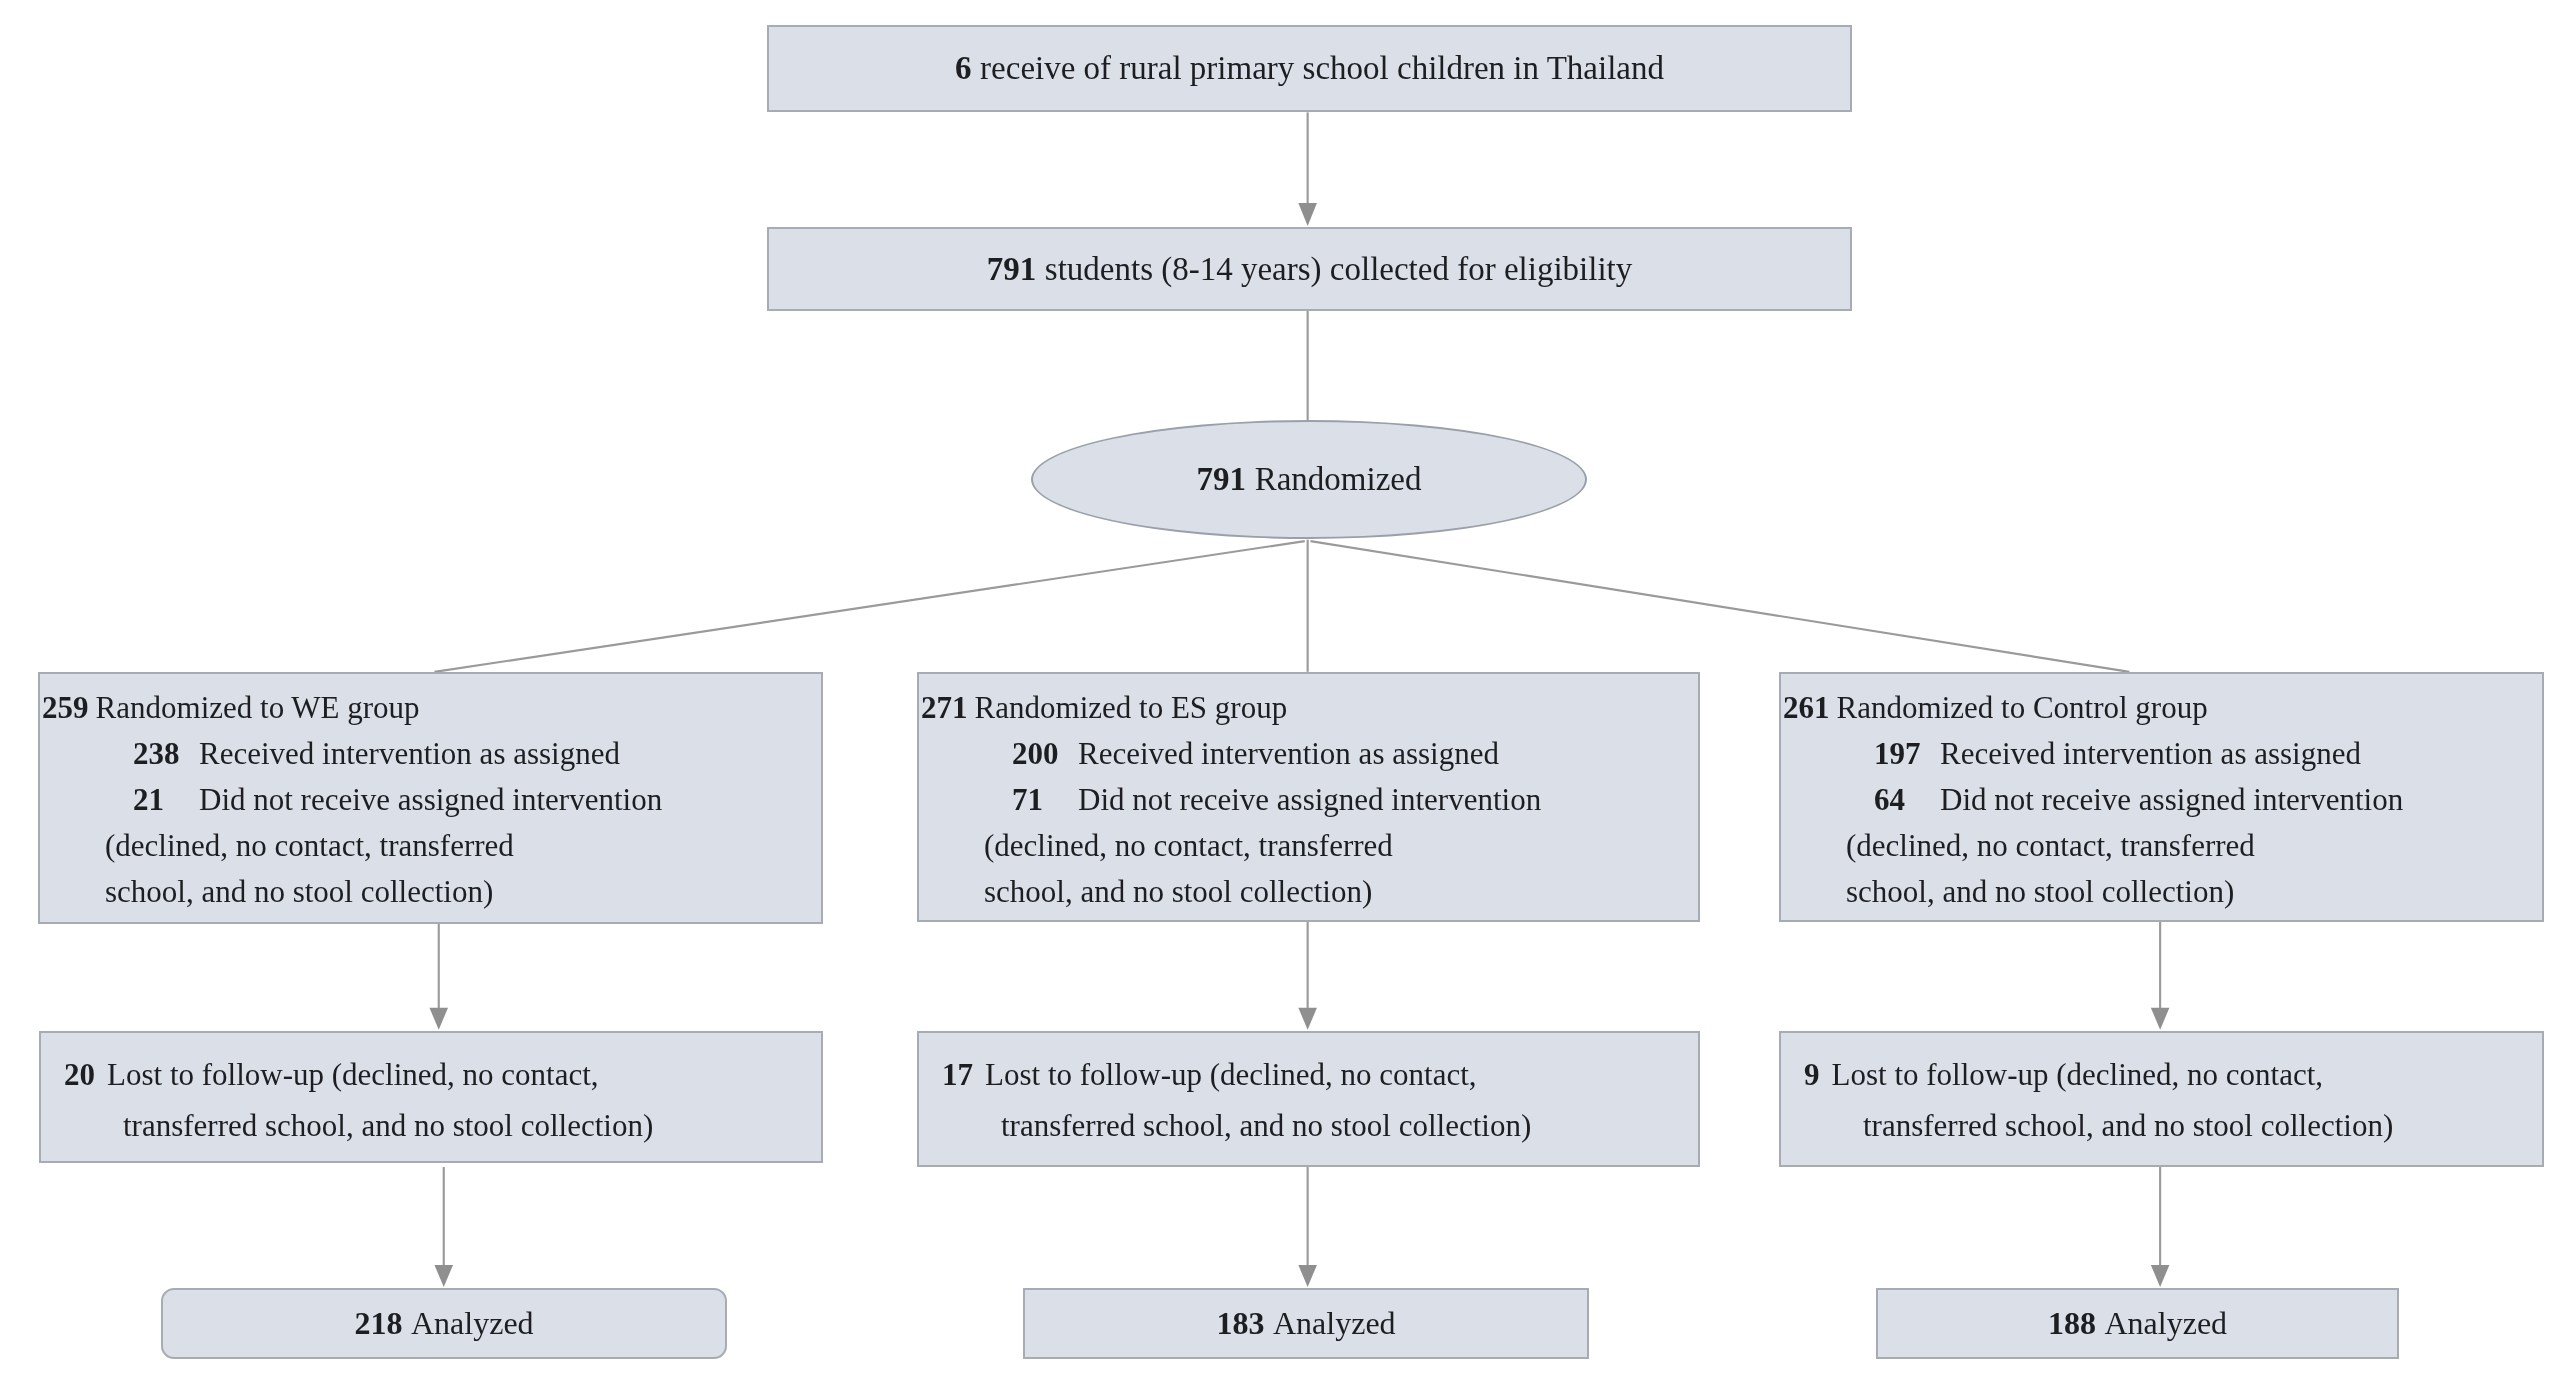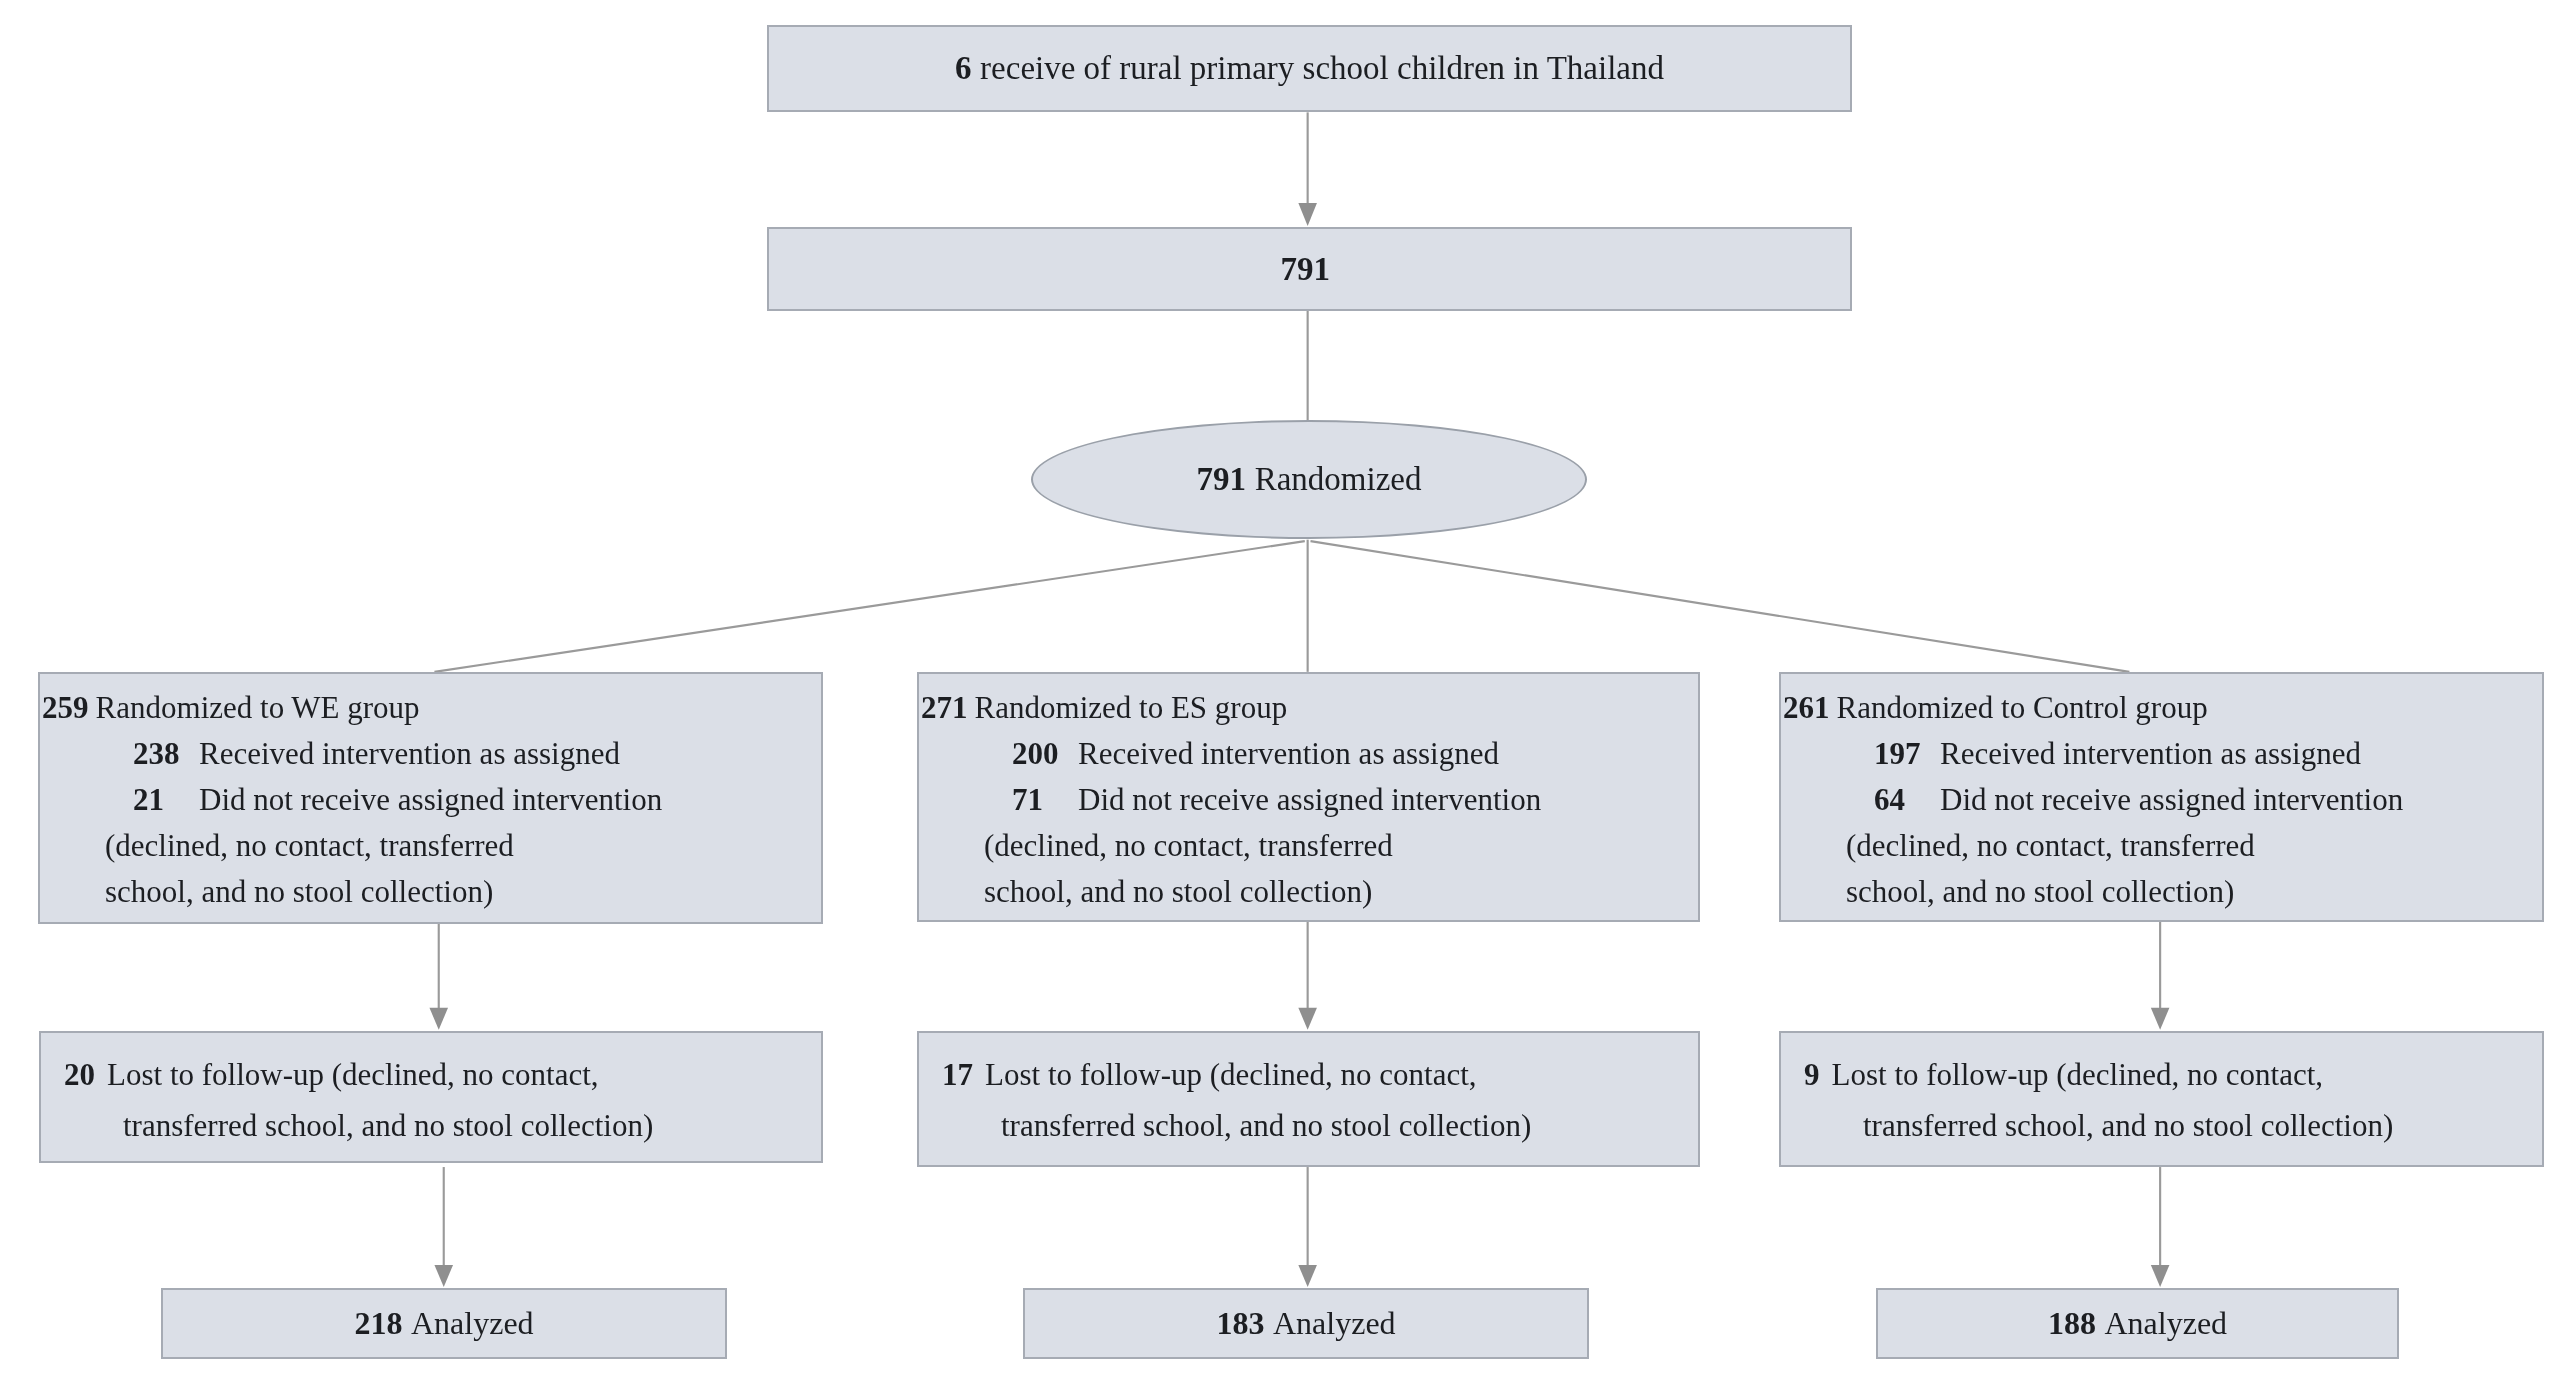--- a/index.html
+++ b/index.html
@@ -58,20 +58,21 @@
     </g>
   </svg>
 
   <div class="box center-box" style="left:767px; top:25px; width:1085px; height:87px;">
     <span class="num">6</span>
     <span>receive of rural primary school children in Thailand</span>
   </div>
 
   <div class="box center-box" style="left:767px; top:227px; width:1085px; height:84px;">
     <span class="num">791</span>
+    <span>students (8-14 years) collected for eligibility</span>
   </div>
 
   <div class="box center-box ellipse" style="left:1031px; top:420px; width:556px; height:119px;">
     <span class="num">791</span>
     <span>Randomized</span>
   </div>
 
   <div class="box branch" style="left:38px; top:672px; width:785px; height:252px;">
     <div class="line-title">
       <span class="num">259</span><span>Randomized to WE group</span>
@@ -125,21 +126,21 @@
     <span>Lost to follow-up (declined, no contact,</span><br>
     <span>transferred school, and no stool collection)</span>
   </div>
 
   <div class="box lost" style="left:1779px; top:1031px; width:765px; height:136px;">
     <span class="num">9</span>
     <span>Lost to follow-up (declined, no contact,</span><br>
     <span>transferred school, and no stool collection)</span>
   </div>
 
-  <div class="box center-box" style="left:161px; top:1288px; width:566px; height:71px; font-size:32px;">
+  <div class="box center-box" style="left:161px; top:1288px; width:566px; height:71px; font-size:32px;border-radius:13px;">
     <span class="num">218</span>
     <span>Analyzed</span>
   </div>
 
   <div class="box center-box" style="left:1023px; top:1288px; width:566px; height:71px; font-size:32px;">
     <span class="num">183</span>
     <span>Analyzed</span>
   </div>
 
   <div class="box center-box" style="left:1876px; top:1288px; width:523px; height:71px; font-size:32px;">

